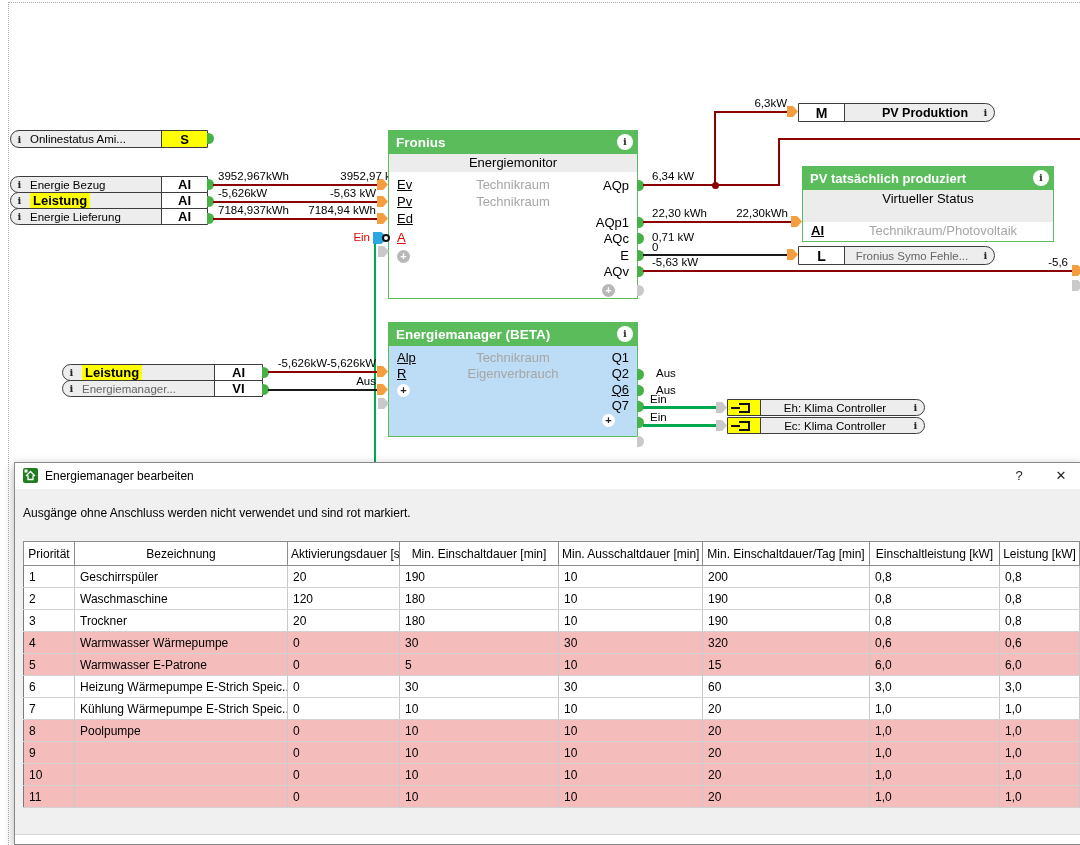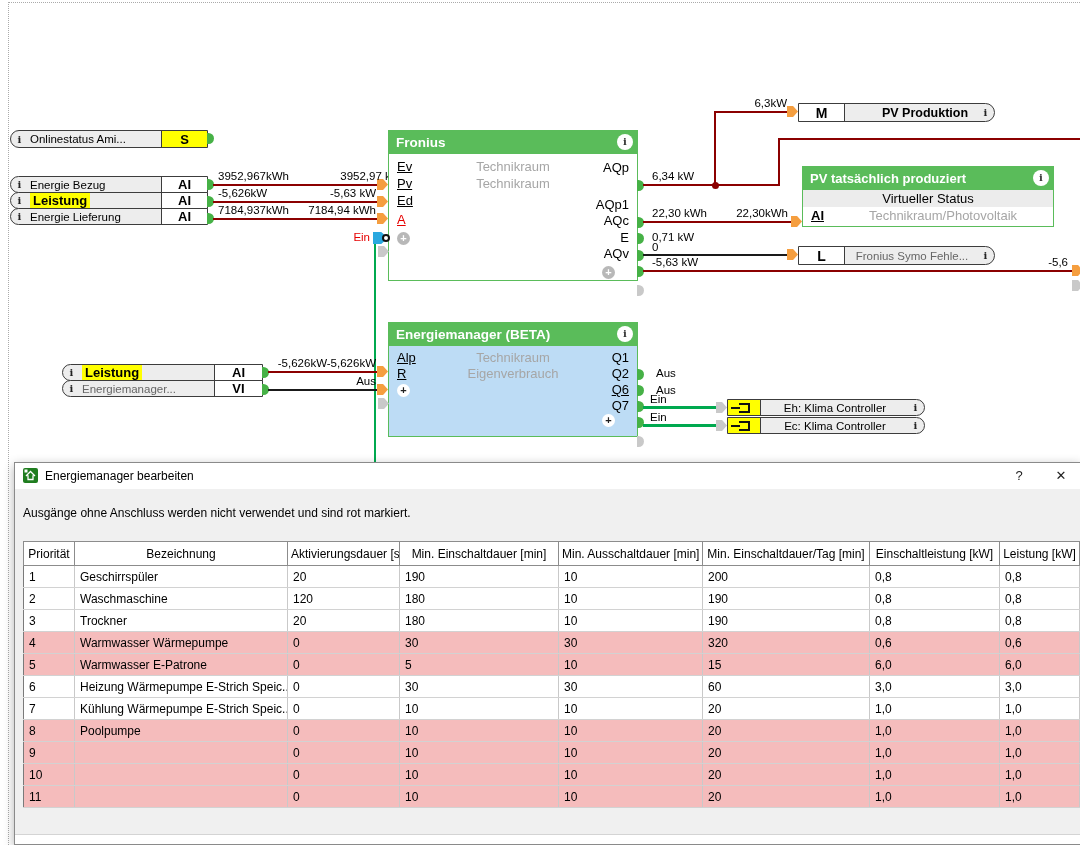--- a/index.html
+++ b/index.html
@@ -132,20 +132,21 @@
   <span class="wl" style="left:218px;top:187px;">-5,626kW</span>
   <span class="wl r" style="left:260px;top:187px;width:116px;">-5,63 kW</span>
   <span class="wl" style="left:218px;top:204px;">7184,937kWh</span>
   <span class="wl r" style="left:260px;top:204px;width:116px;">7184,94 kWh</span>
 
   <div class="fblock" style="left:388px;top:130px;width:250px;">
     <div class="fhead">
       <span>Fronius</span>
       <span class="finfo">i</span>
     </div>
+    <div class="ftype">Energiemonitor</div>
     <div class="fbody" style="height:126px;">
       <span class="proom" style="top:6px;">Technikraum</span>
       <span class="proom" style="top:23px;">Technikraum</span>
       <span class="pin" style="top:6px;">Ev</span>
       <span class="pin" style="top:23px;">Pv</span>
       <span class="pin" style="top:40px;">Ed</span>
       <span class="pin red" style="top:59px;">A</span>
       <span class="plus g" style="left:8px;top:78px;">+</span>
       <span class="pout" style="top:7px;">AQp</span>
       <span class="pout" style="top:44px;">AQp1</span>
@@ -183,21 +184,21 @@
     <span class="scell lft" style="width:46px;font-size:14px;">M</span>
     <span class="slabel" style="justify-content:center;font-weight:bold;font-size:12.5px;padding-left:28px;">PV Produktion</span>
     <span class="icap">i</span>
   </div>
 
   <div class="fblock" style="left:802px;top:166px;width:252px;">
     <div class="fhead" style="font-size:13px;">
       <span>PV tatsächlich produziert</span>
       <span class="finfo">i</span>
     </div>
-    <div class="ftype" style="height:17px;line-height:17px;">Virtueller Status</div>
+    <div class="ftype" style="height:32px;line-height:17px;">Virtueller Status</div>
     <div class="fbody" style="height:19px;">
       <span class="pin" style="top:2px;font-weight:bold;">AI</span>
       <span class="proom" style="top:2px;left:30px;">Technikraum/Photovoltaik</span>
     </div>
   </div>
 
   <div class="wh" style="left:643px;top:221px;width:148px;"></div>
   <span class="arr" style="left:791px;top:216px;"></span>
   <span class="wl" style="left:652px;top:207px;">22,30 kWh</span>
   <span class="wl r" style="left:700px;top:207px;width:88px;">22,30kWh</span>

